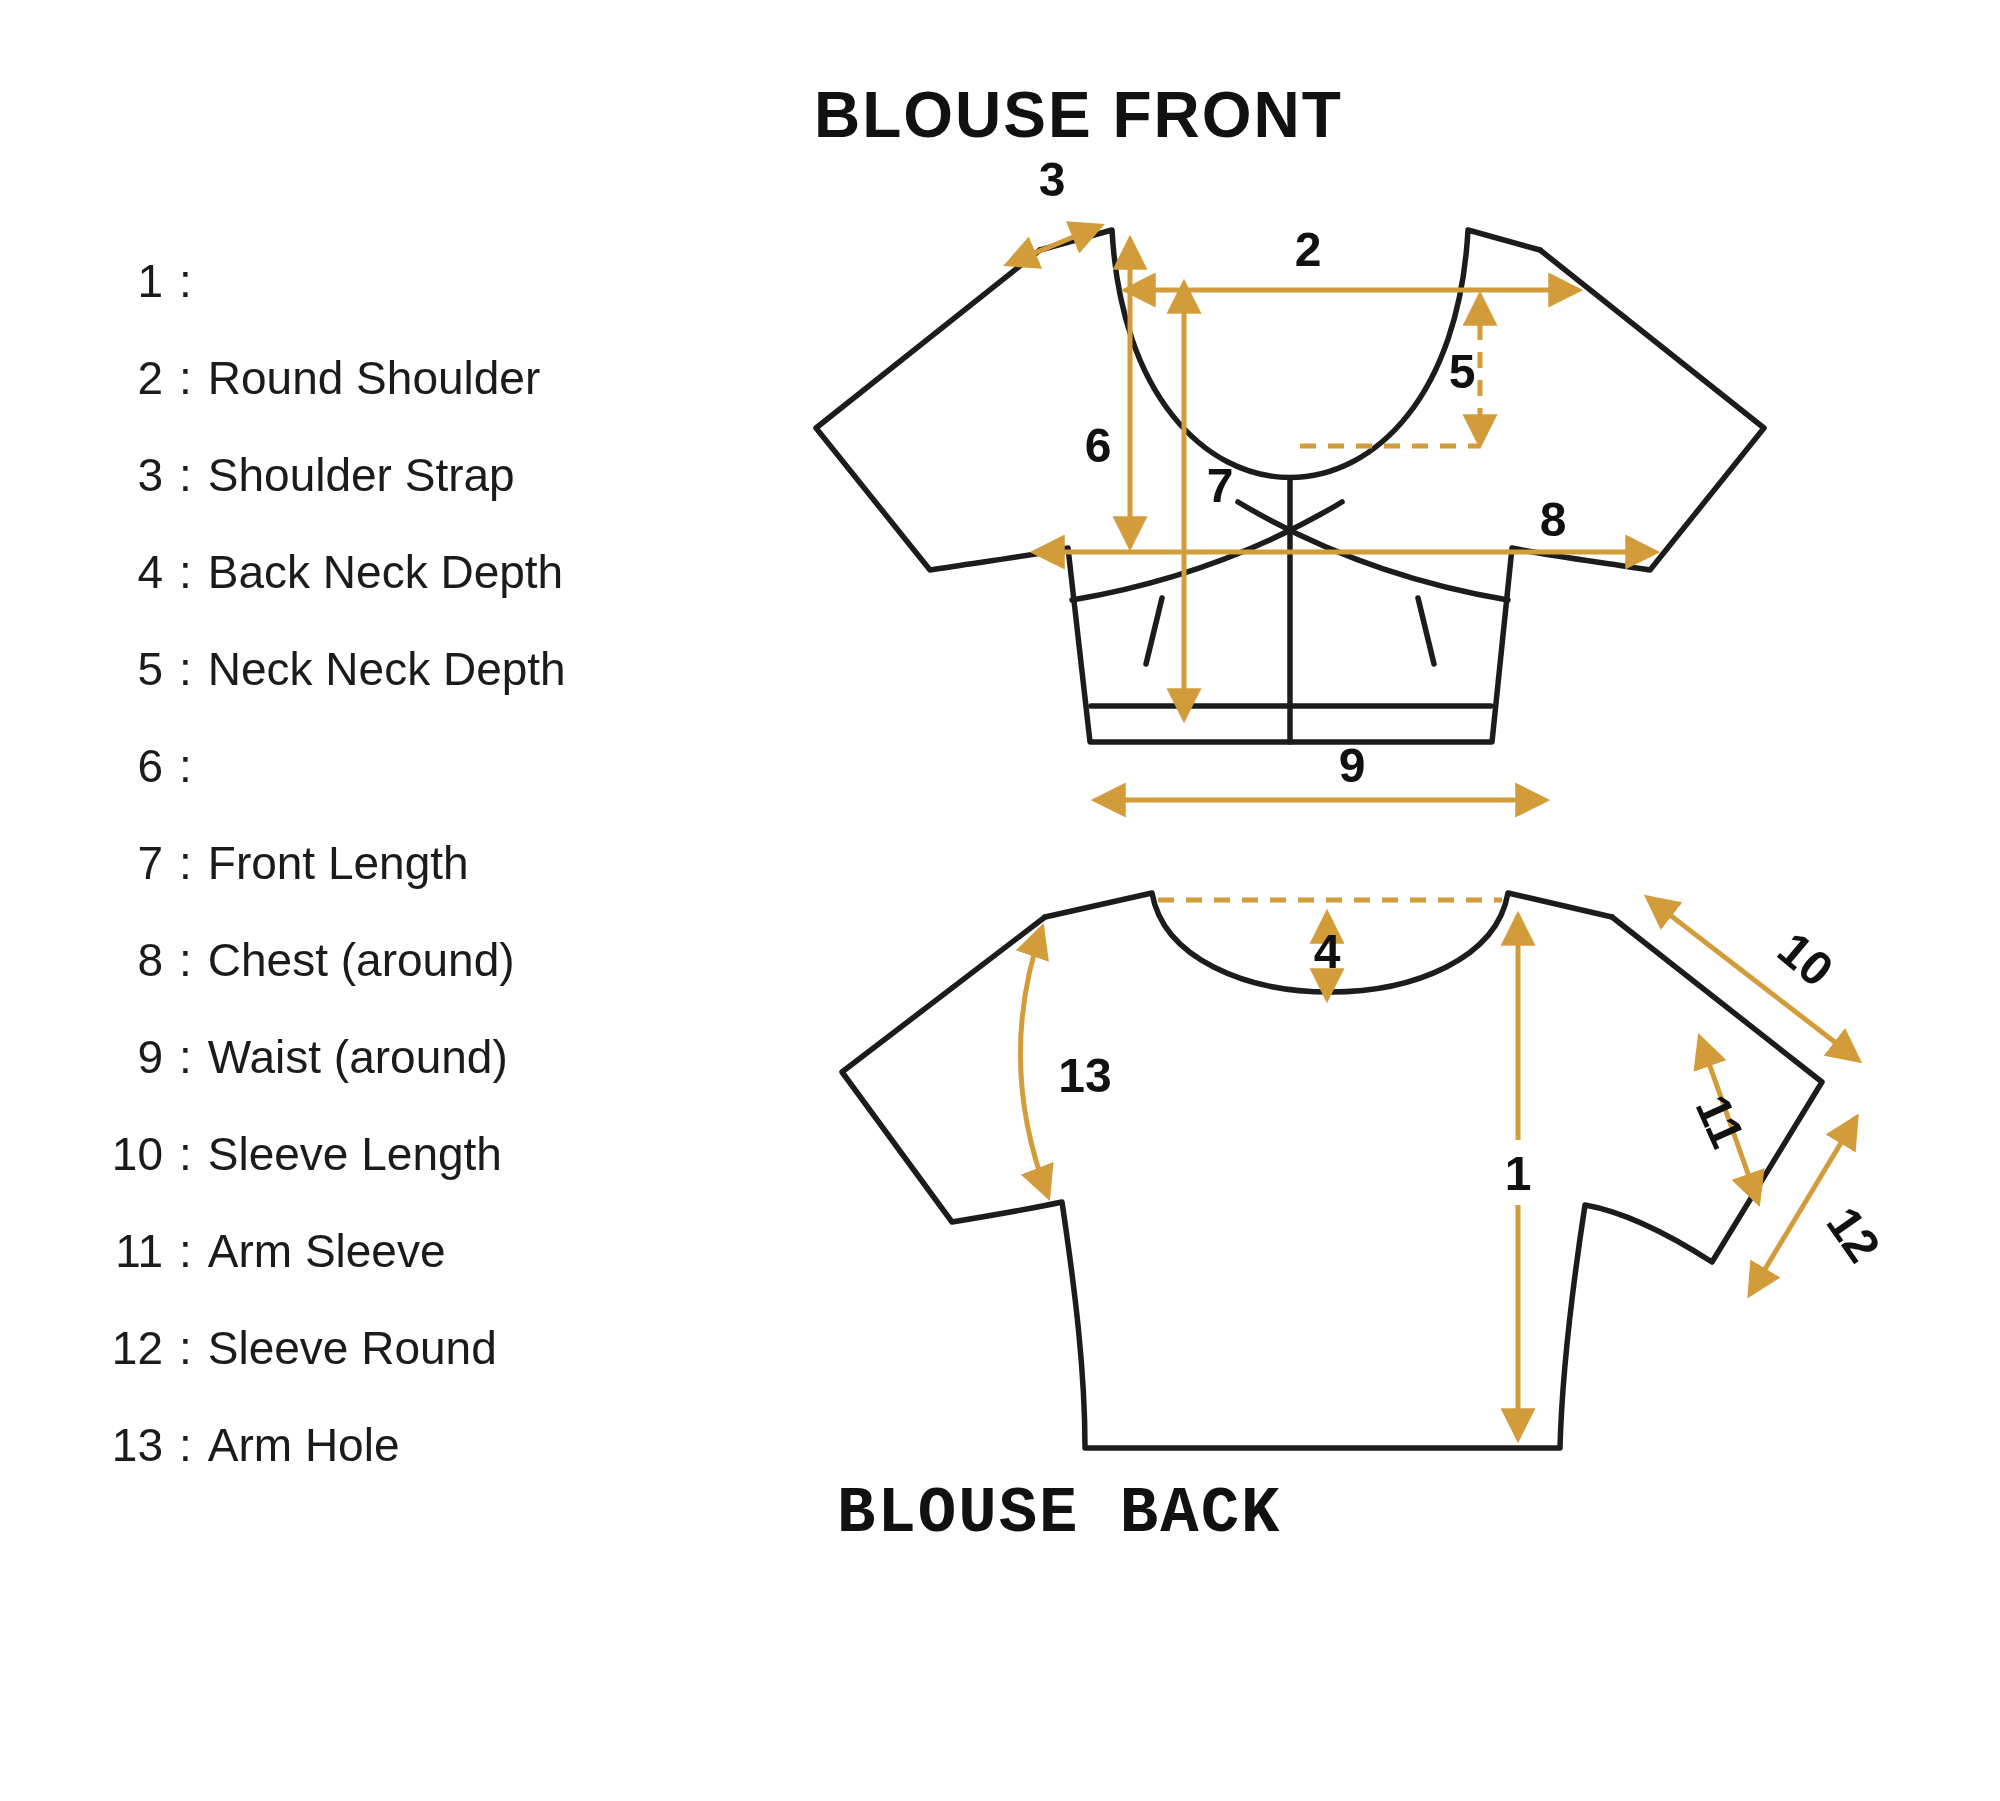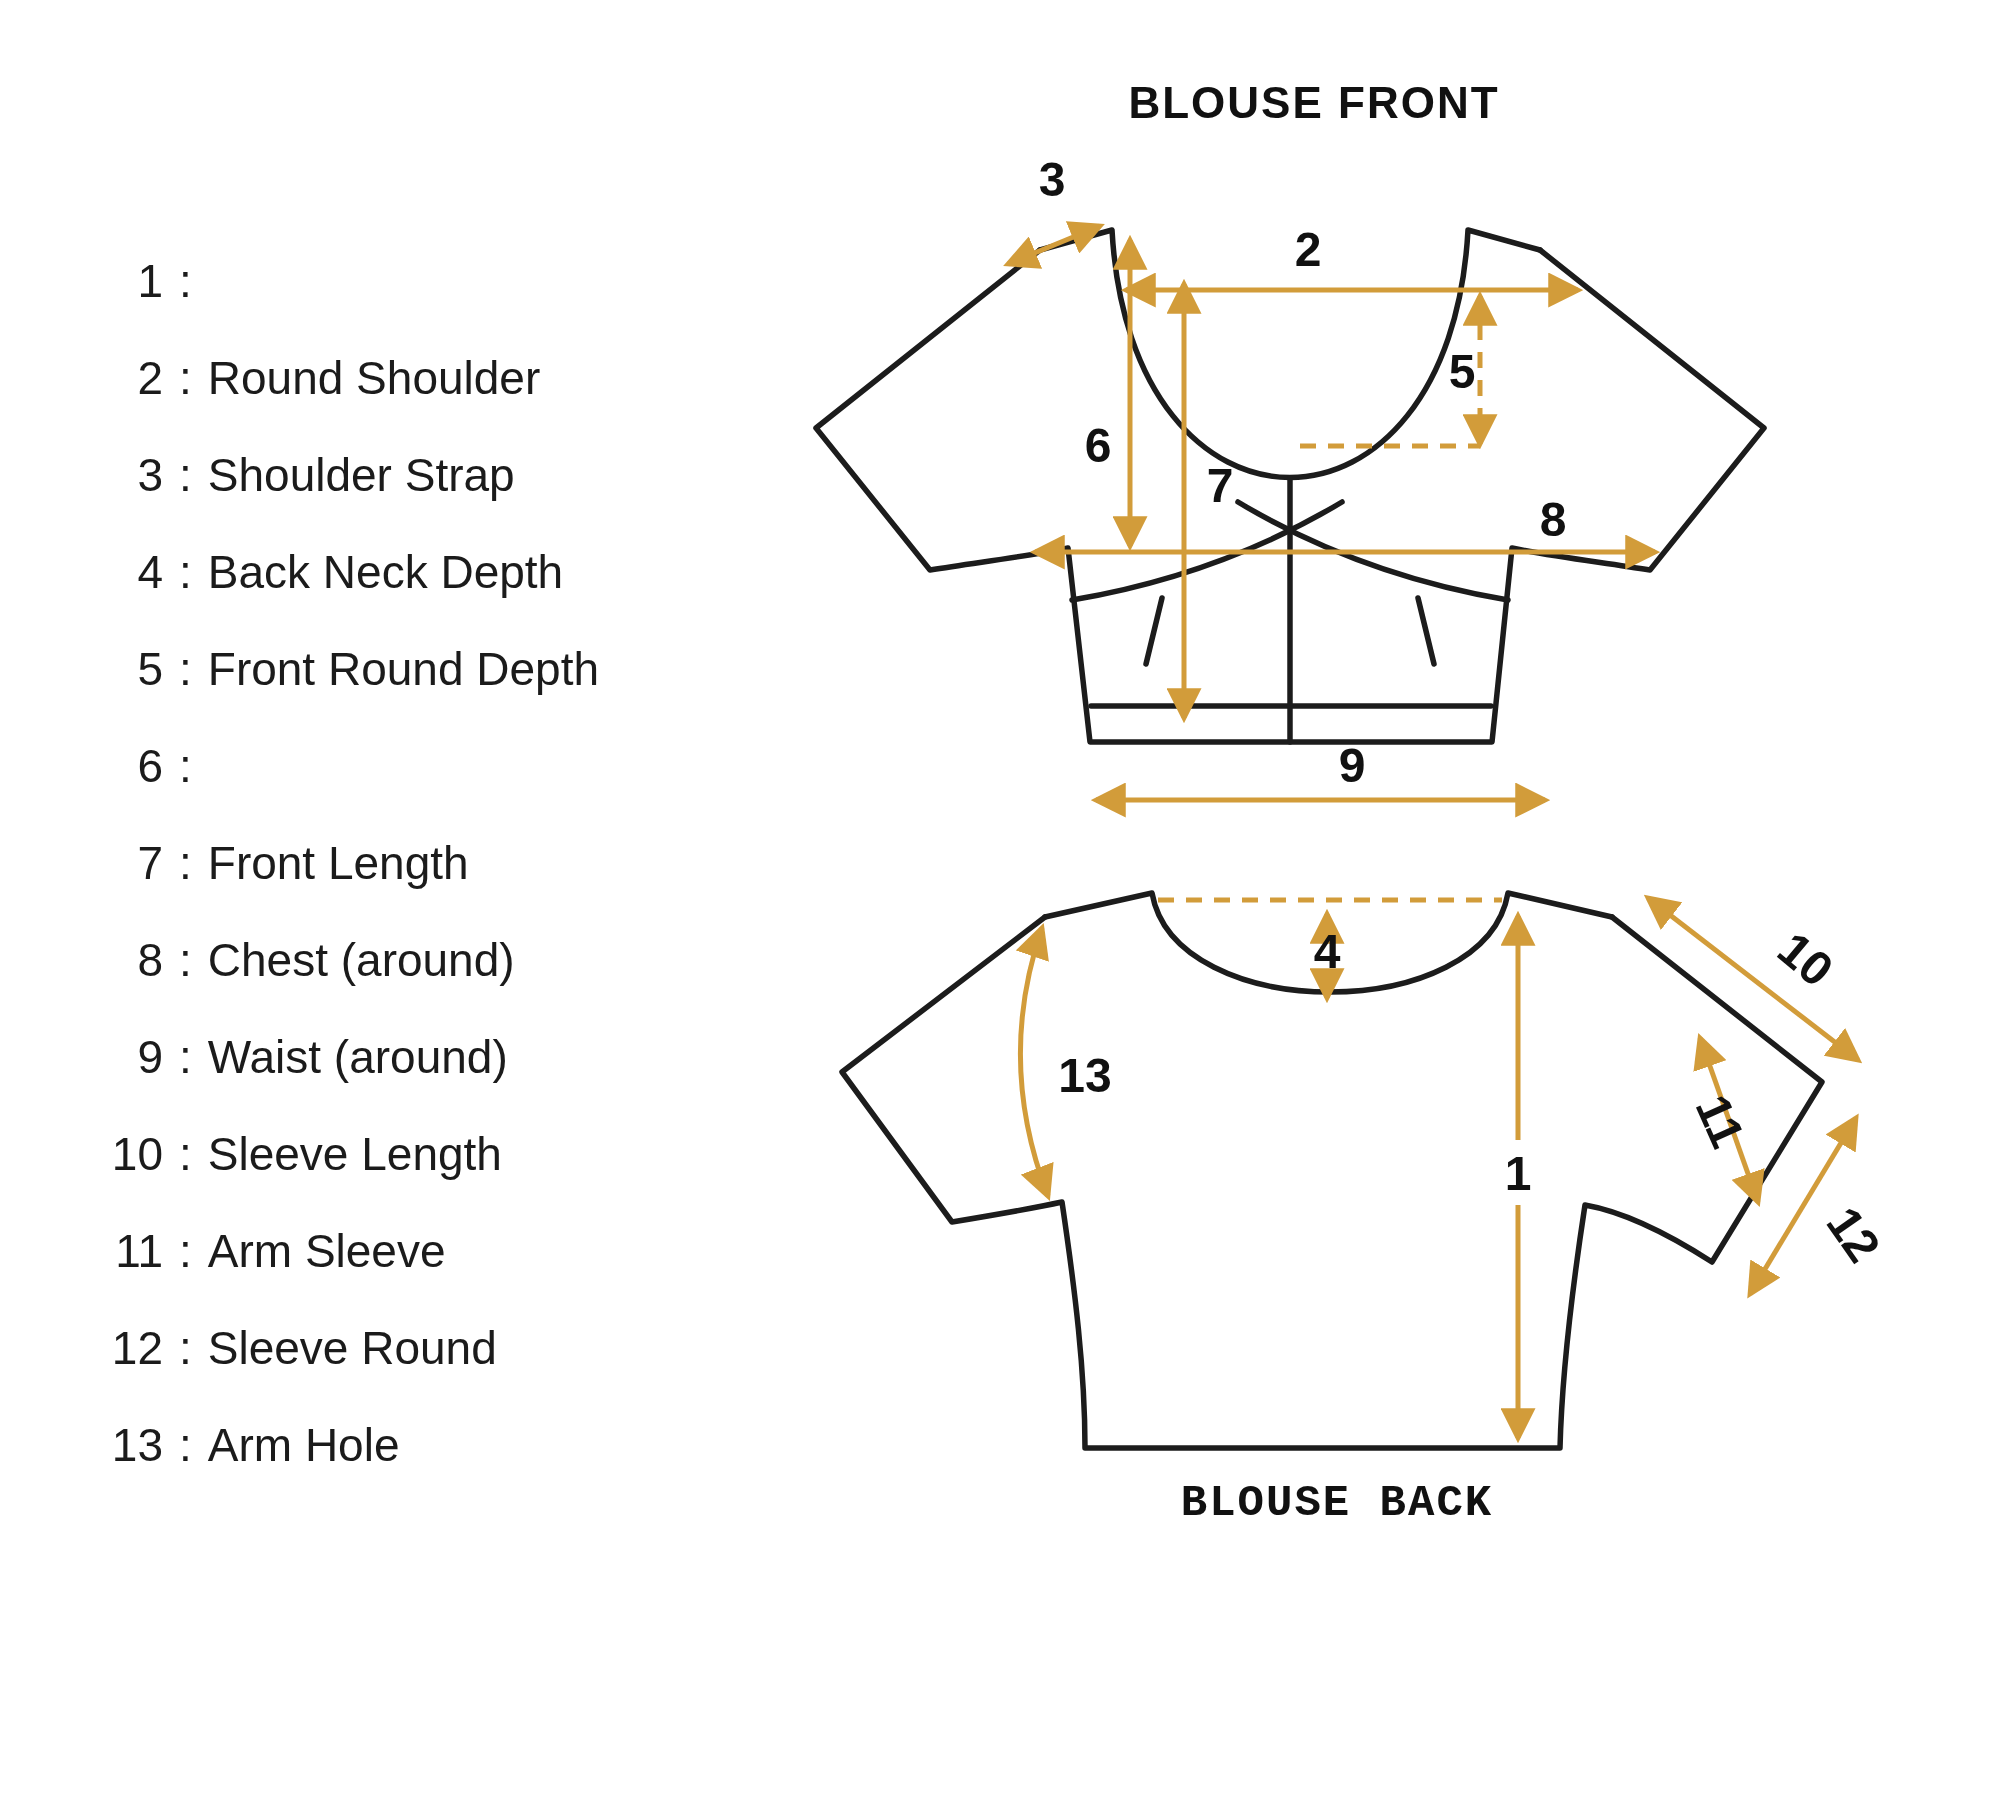--- a/index.html
+++ b/index.html
@@ -2,22 +2,22 @@
 <html><head>
 <meta charset="utf-8">
 <style>
   html,body{margin:0;padding:0;}
   body{
     width:2000px;height:1801px;position:relative;background:#ffffff;
     font-family:"Liberation Sans","DejaVu Sans",sans-serif;color:#1b1b1b;
     overflow:hidden;
   }
   .title{
-    position:absolute;width:1000px;text-align:center;
-    font-size:44px;font-weight:800;letter-spacing:2px;color:#111;
+    position:absolute;width:1000px;
+    font-size:64px;font-weight:800;letter-spacing:2px;color:#111;
   }
   #title-front{left:814px;top:78px;}
   #title-back{left:837px;top:1478px;font-family:Liberation Mono, monospace;}
   .legend{
     position:absolute;left:85px;top:258px;width:620px;
   }
   .legend-item{
     display:flex;align-items:baseline;
     font-size:46px;line-height:46px;margin-bottom:51px;white-space:nowrap;
   }
@@ -58,21 +58,21 @@
       <span class="label">Shoulder Strap</span>
     </div>
   <div class="legend-item">
       <span class="num">4</span>
       <span class="sep">:</span>
       <span class="label">Back Neck Depth</span>
     </div>
   <div class="legend-item">
       <span class="num">5</span>
       <span class="sep">:</span>
-      <span class="label">Front Round Depth</span>
+      <span class="label">Neck Neck Depth</span>
     </div>
   <div class="legend-item">
       <span class="num">6</span>
       <span class="sep">:</span>
     </div>
   <div class="legend-item">
       <span class="num">7</span>
       <span class="sep">:</span>
       <span class="label">Front Length</span>
     </div>

